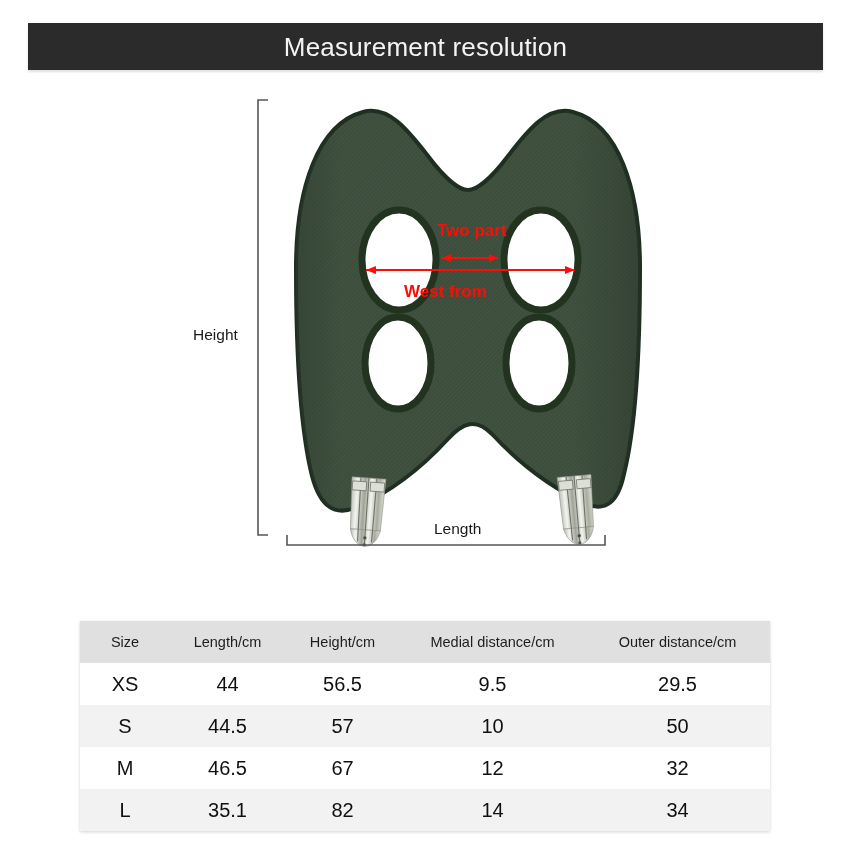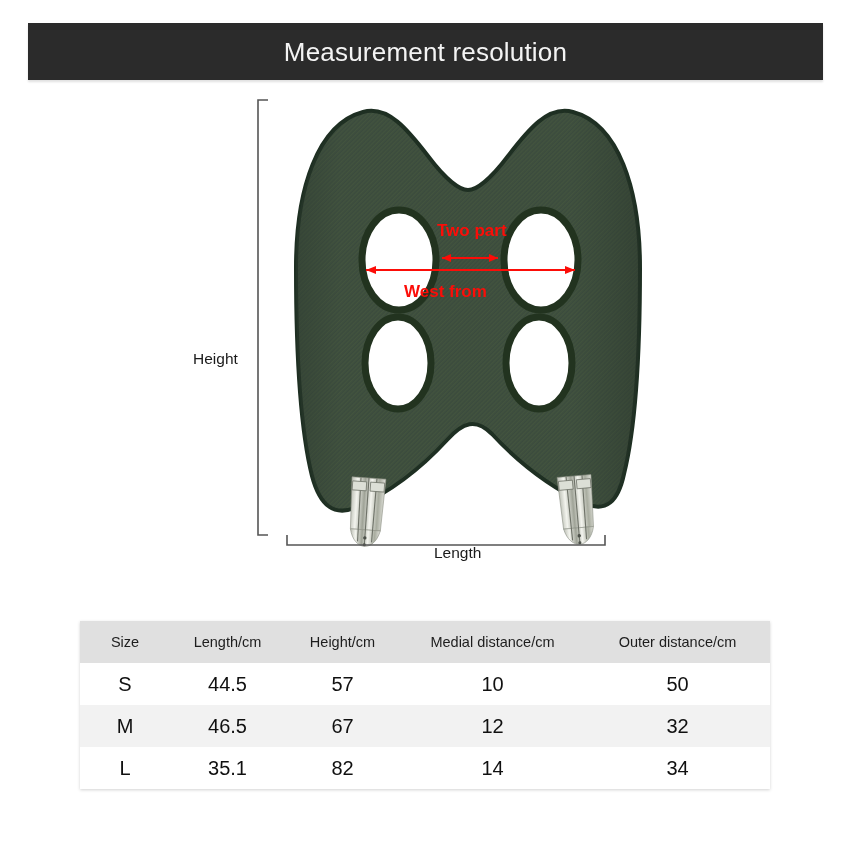--- a/index.html
+++ b/index.html
@@ -16,21 +16,21 @@
     position: relative;
     overflow: hidden;
   }
 
   
   #header-banner {
     position: absolute;
     left: 28px;
     top: 23px;
     width: 795px;
-    height: 57px;
+    height: 47px;
     background: #2b2b2b;
     box-shadow: 0 2px 2px rgba(0,0,0,0.12);
   }
   #header-title {
     position: absolute;
     left: 0;
     right: 0;
     top: 50%;
     transform: translateY(-50%);
     text-align: center;
@@ -56,21 +56,20 @@
     top: 0;
   }
 
   
   .dim-label {
     position: absolute;
     font-size: 15.5px;
     color: #1a1a1a;
     font-family: "Liberation Sans", sans-serif;
     white-space: nowrap;
-    margin-top: 24px;
   }
   #height-label {
     left: 193px;
     top: 248px;
   }
   #length-label {
     left: 434px;
     top: 442px;
   }
 
@@ -289,20 +288,27 @@
     <tr>
       <th>Size</th>
       <th>Length/cm</th>
       <th>Height/cm</th>
       <th>Medial distance/cm</th>
       <th>Outer distance/cm</th>
     </tr>
   </thead>
   <tbody>
     <tr>
+      <td>XS</td>
+      <td>44</td>
+      <td>56.5</td>
+      <td>9.5</td>
+      <td>29.5</td>
+    </tr>
+    <tr>
       <td>S</td>
       <td>44.5</td>
       <td>57</td>
       <td>10</td>
       <td>50</td>
     </tr>
     <tr>
       <td>M</td>
       <td>46.5</td>
       <td>67</td>

